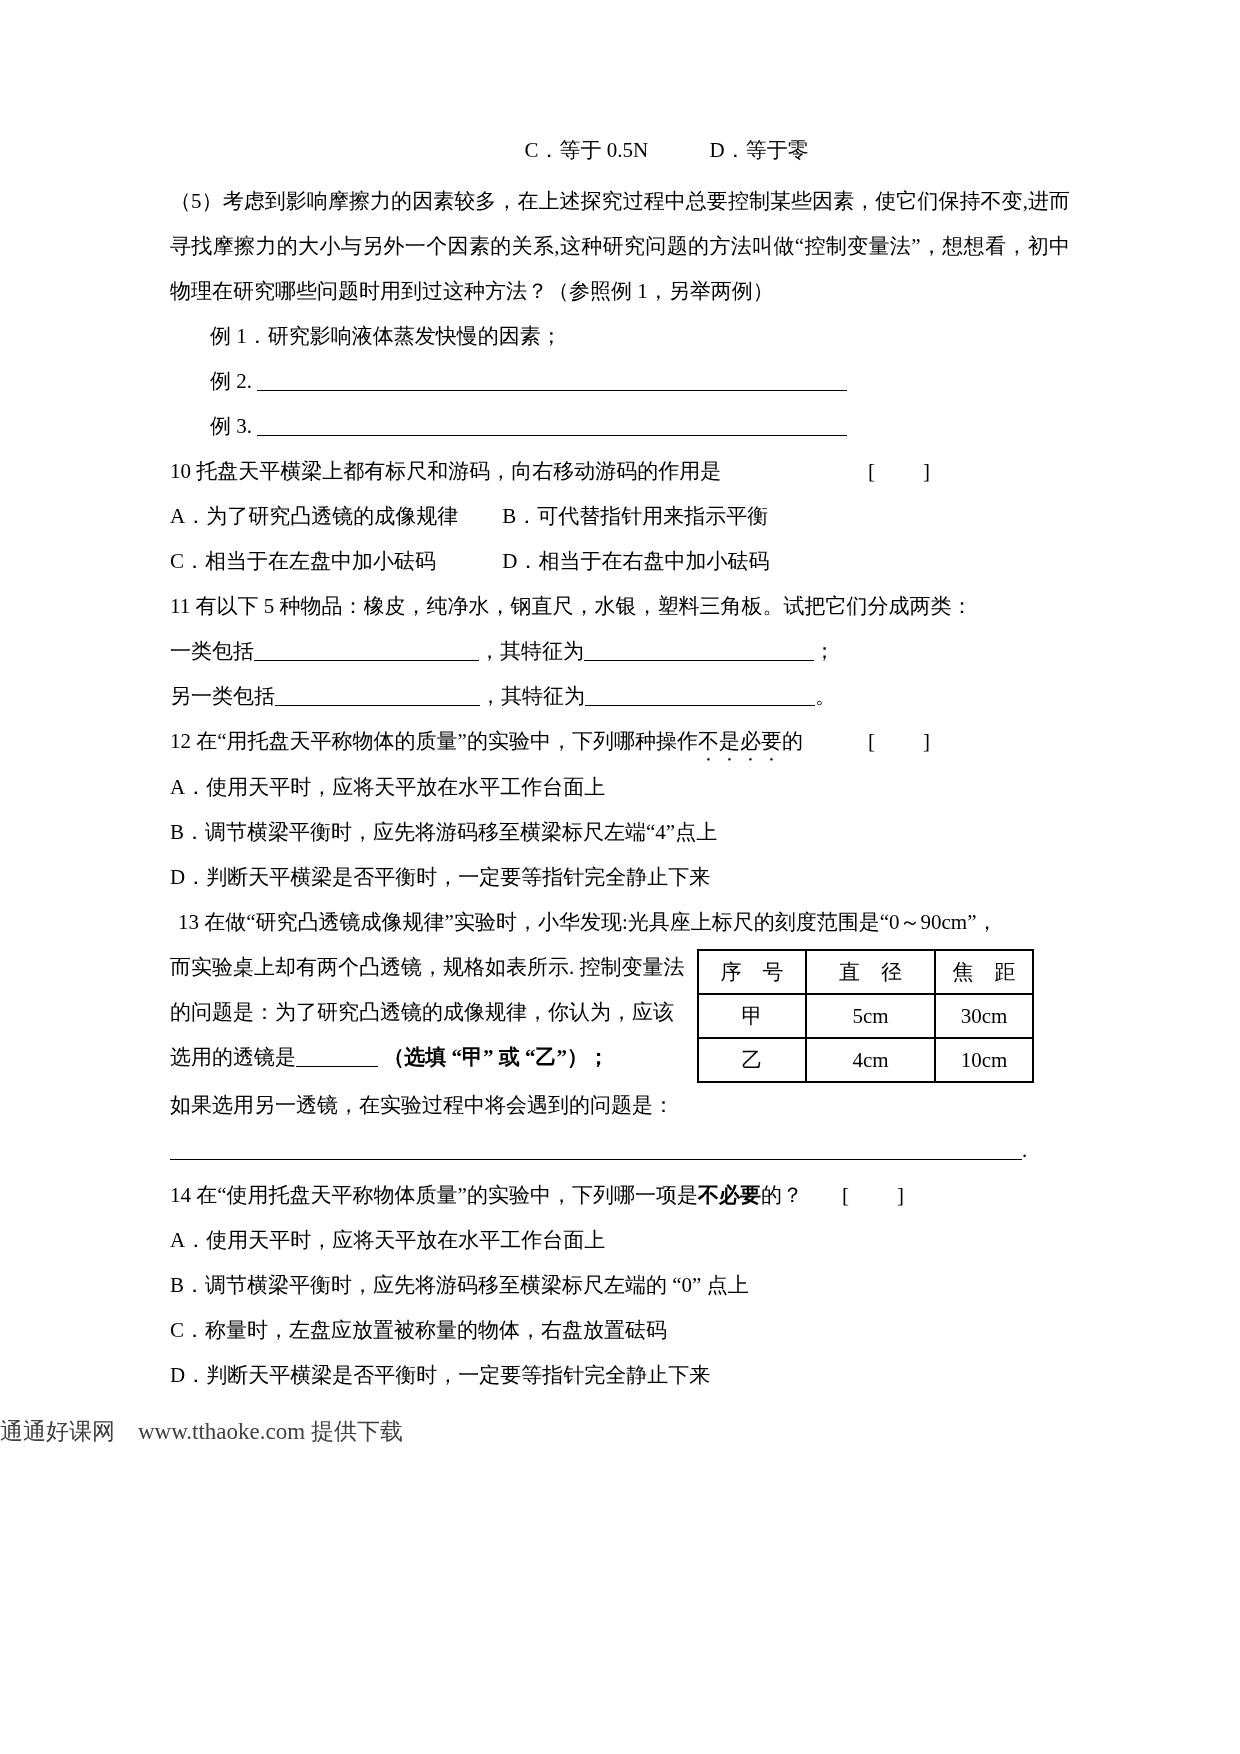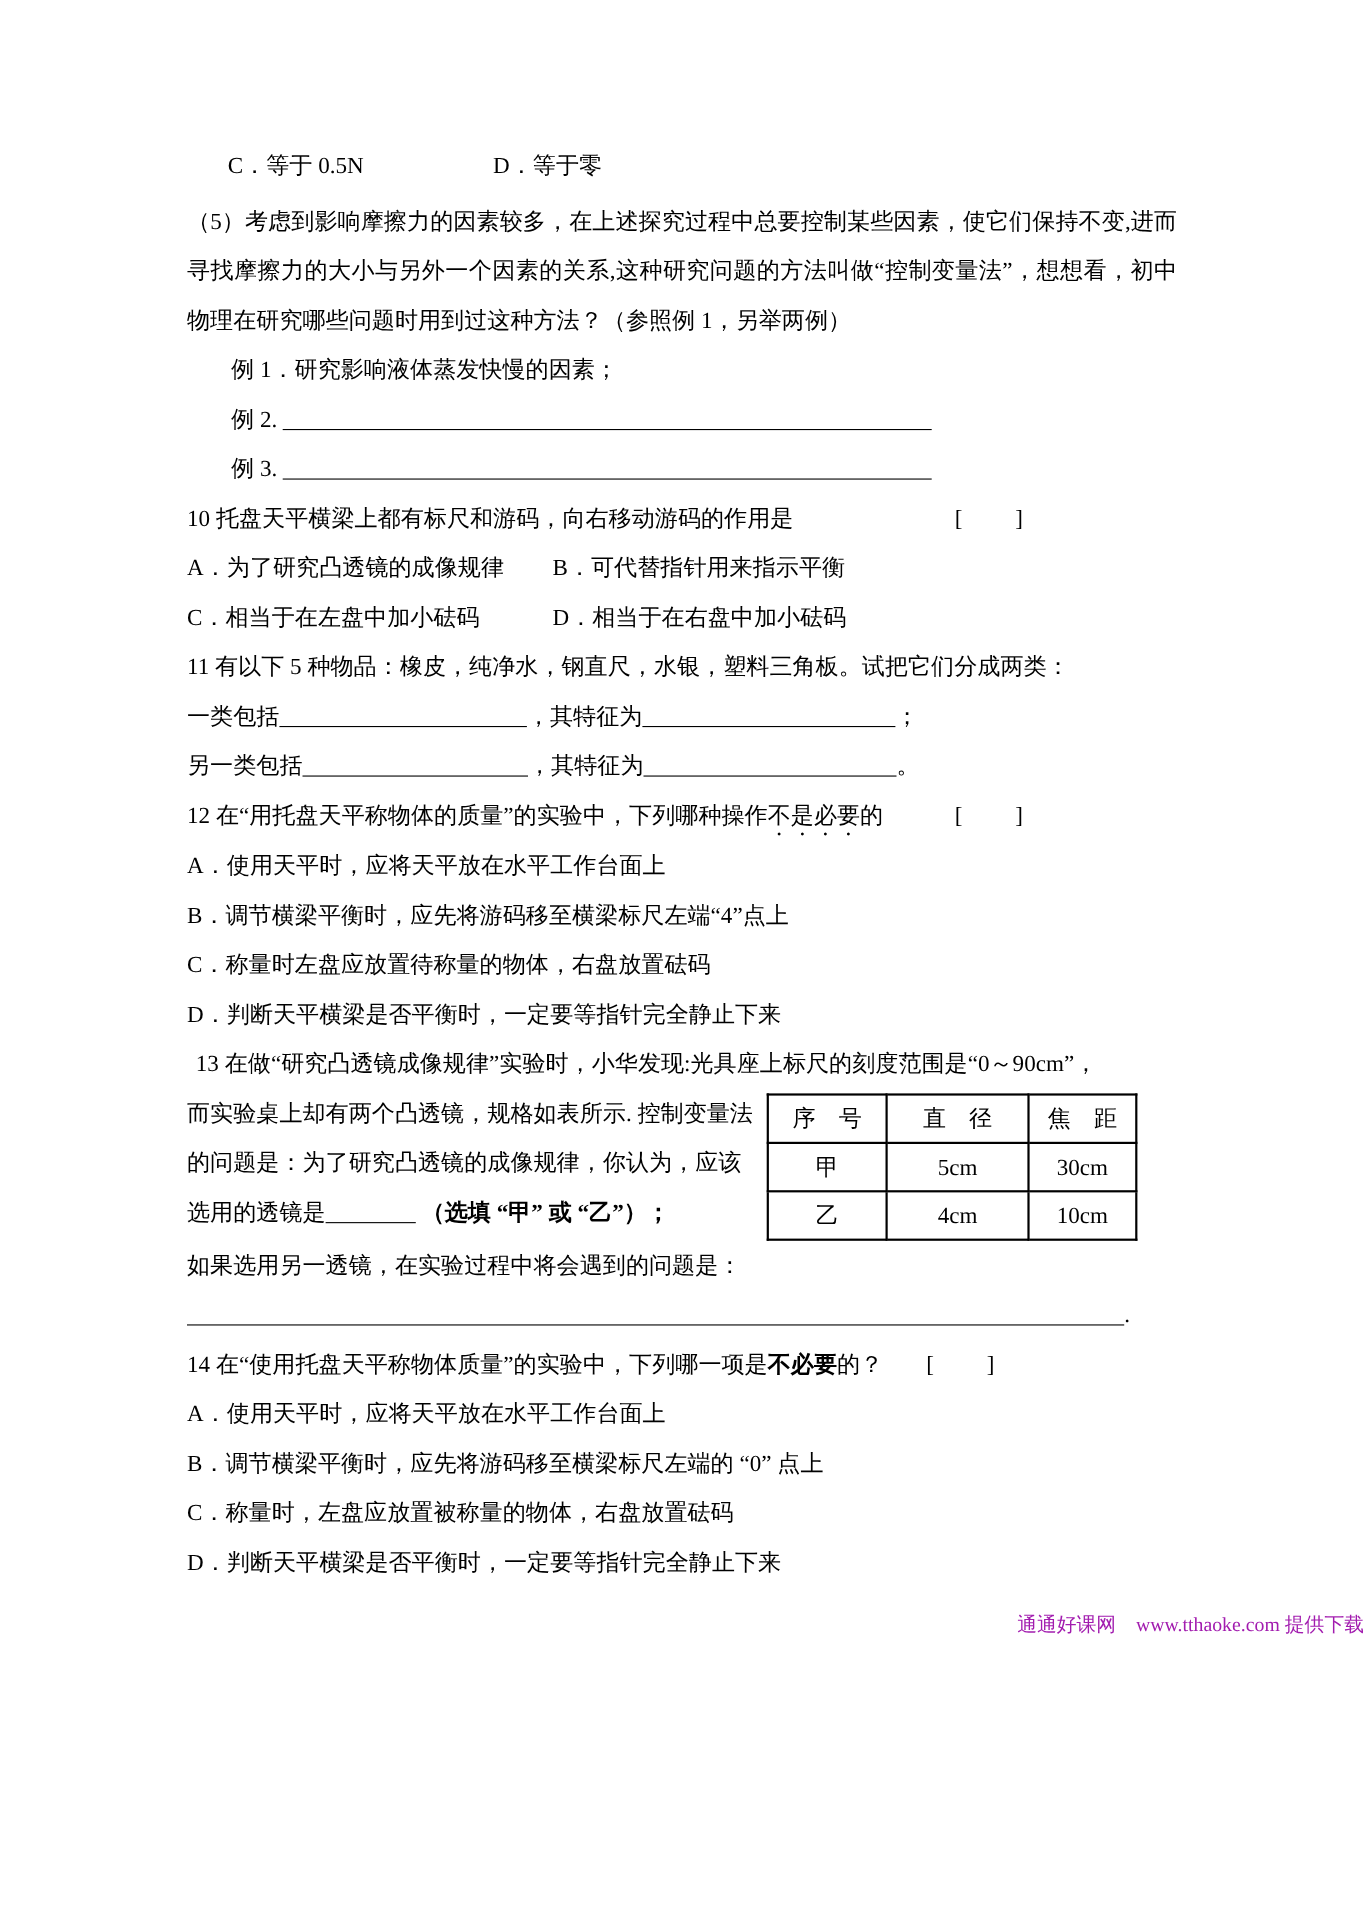--- a/index.html
+++ b/index.html
@@ -9,21 +9,21 @@
     width:1240px; height:1754px;
     margin:0 auto;
     background:#ffffff;
     font-family:"Liberation Serif","DejaVu Serif",serif;
     color:#000;
     font-size:21px;
   }
   .content { padding:128px 170px 0 170px; }
   .line { position:relative; line-height:45px; white-space:nowrap; }
   .para { line-height:45px; text-align:justify; margin-top:6px; }
-  .indent1 { padding-left:37px; }
+  .indent1 { padding-left:37px;text-align:center; }
   .indent2 { padding-left:40px; }
   .optc { display:inline-block; width:236px; }
   .optA10 { display:inline-block; width:327px; }
   .bracket { position:absolute; top:0; letter-spacing:2px; }
   .bk700 { left:698px; }
   .bk672 { left:672px; }
   .blank {
     display:inline-block;
     border-bottom:1px solid #000;
     height:1.05em;
@@ -50,24 +50,24 @@
     height:44px;
     text-align:center;
     vertical-align:middle;
     font-weight:normal;
     font-size:21px;
   }
   .c1 { width:108px; } .c2 { width:129px; } .c3 { width:98px; }
   .clear { clear:both; }
   .footer {
     margin-top:14px;
-    text-align:right;
-    font-size:18px;
+    text-align:left;
+    font-size:23px;
     line-height:40px;
-    color:#a21caf;
+    color:#404040;
   }
 </style>
 </head>
 <body>
 
 <div class="page">
   <div class="content">
 
     <div class="line indent1">
       <span class="optc">C．等于 0.5N</span>
@@ -103,21 +103,20 @@
     <div class="line">
       <span>另一类包括</span><span class="blank w205"></span><span>，其特征为</span><span class="blank w230"></span><span>。</span>
     </div>
 
     <div class="line">
       <span>12 在“用托盘天平称物体的质量”的实验中，下列哪种操作</span><span class="em-dots">不是必要</span><span>的</span>
       <span class="bracket bk700">[　　]</span>
     </div>
     <div class="line">A．使用天平时，应将天平放在水平工作台面上</div>
     <div class="line">B．调节横梁平衡时，应先将游码移至横梁标尺左端“4”点上</div>
-    <div class="line">C．称量时左盘应放置待称量的物体，右盘放置砝码</div>
     <div class="line">D．判断天平横梁是否平衡时，一定要等指针完全静止下来</div>
 
     <div class="line" style="padding-left:8px;">13 在做“研究凸透镜成像规律”实验时，小华发现:光具座上标尺的刻度范围是“0～90cm”，</div>
     <div class="q13-block">
       <div class="tablewrap">
         <table class="lens-table">
           <tbody>
               <tr>
             <th class="c1">序　号</th>
             <th class="c2">直　径</th>

